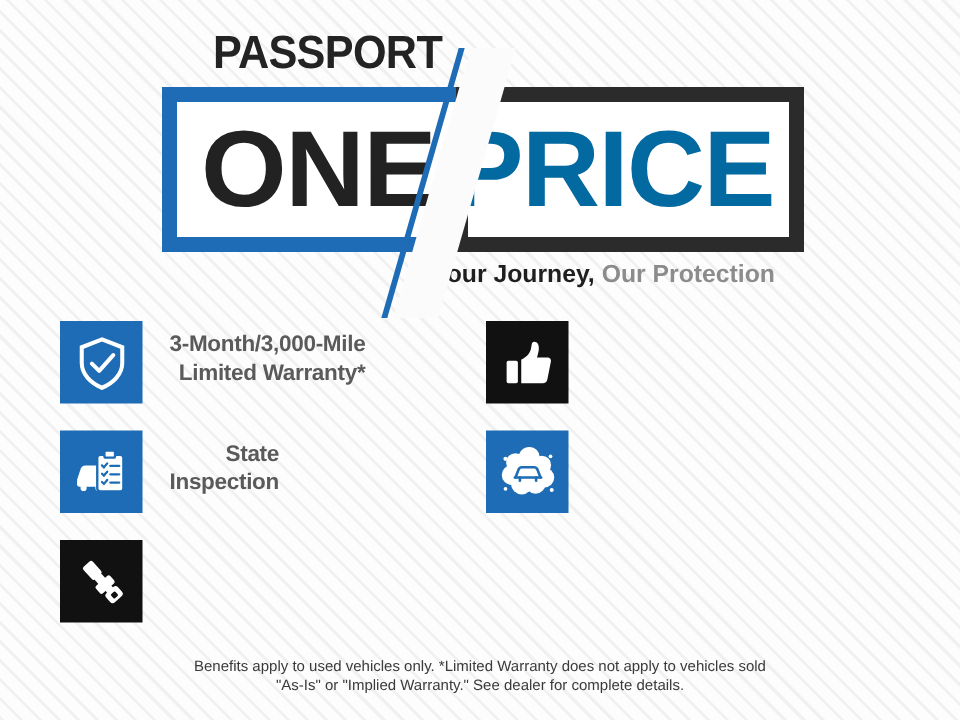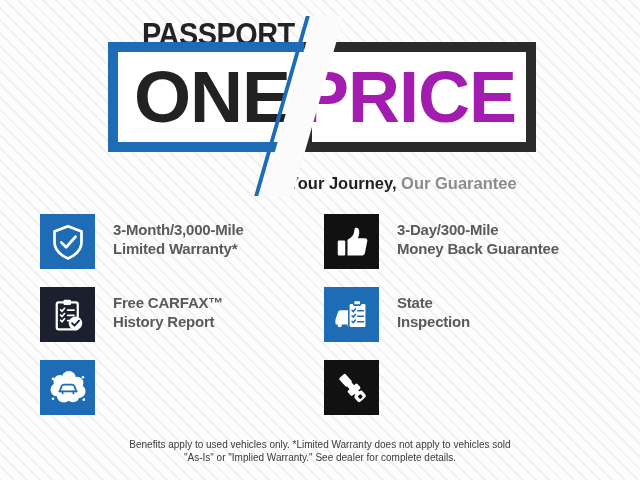--- a/index.html
+++ b/index.html
@@ -51,21 +51,21 @@
     transform: scaleX(0.93);
     transform-origin: left top;
     line-height: 34px;
     white-space: nowrap;
   }
 
   
   #boxes {
     position: absolute;
     left: 0px;
-    top: 24px;
+    top: 40px;
     width: 474px;
     height: 110px;
   }
 
   .word-box {
     position: absolute;
     top: 0;
     height: 110px;
     box-sizing: border-box;
     display: flex;
@@ -115,21 +115,21 @@
     justify-content: flex-end;
     padding-right: 10px;
     box-sizing: border-box;
   }
   #price-text {
     font-family: "Liberation Sans", sans-serif;
     font-weight: bold;
     font-size: 72px;
     line-height: 72px;
     letter-spacing: -1px;
-    color: #a21caf;
+    color: #0369a1;
     transform: scaleX(1.0);
     transform-origin: right center;
     white-space: nowrap;
   }
 
   
   #slash {
     position: absolute;
     left: 180px;
     top: -26px;
@@ -166,20 +166,21 @@
 
   
   #benefits {
     position: absolute;
     left: 40px;
     top: 214px;
     width: 568px;
     display: grid;
     grid-template-columns: 284px 284px;
     grid-auto-rows: 73px;
+    text-align: right;
   }
 
   .benefit {
     display: flex;
     align-items: flex-start;
   }
 
   .benefit-icon {
     width: 55px;
     height: 55px;
@@ -242,21 +243,21 @@
         </div>
       </div>
 
       <div id="slash-thin-blue"></div>
       <div id="slash"></div>
 
     </div>
 
     <div id="tagline">
       <span class="dark">Your Journey,</span>
-      <span class="gray">Our Guarantee</span>
+      <span class="gray">Our Protection</span>
     </div>
 
   </div>
 
   <div id="benefits">
 
     <div class="benefit">
       <div class="benefit-icon icon-blue">
         <svg width="36" height="36" viewBox="0 0 48 48" aria-hidden="true">
           <path d="M24 3 L42 10 V24 C42 34 34 42 24 46 C14 42 6 34 6 24 V10 Z" fill="none" stroke="#ffffff" stroke-width="3.6"></path>
@@ -267,44 +268,22 @@
 Limited Warranty*</div>
     </div>
 
     <div class="benefit">
       <div class="benefit-icon icon-black">
         <svg width="36" height="36" viewBox="0 0 48 48" aria-hidden="true">
           <rect x="5" y="22" width="10" height="20" rx="1.5" fill="#ffffff"></rect>
           <path d="M18 42 V21 C18 21 25 18 26.5 12 C27.4 8.2 27 5 29.5 5 C32.5 5 34 7.5 33.6 12 C33.3 15.3 32 19 32 19 H41.5 C43.4 19 44.8 20.7 44.4 22.5 L41.2 38.6 C40.9 40.6 39.2 42 37.2 42 Z" fill="#ffffff"></path>
         </svg>
       </div>
-      <div class="benefit-label">3-Day/300-Mile
-Money Back Guarantee</div>
-    </div>
-
-    <div class="benefit">
-      <div class="benefit-icon icon-navy">
-        <svg width="36" height="36" viewBox="0 0 48 48" aria-hidden="true">
-          <rect x="9" y="7" width="28" height="36" rx="2.5" fill="none" stroke="#ffffff" stroke-width="3"></rect>
-          <rect x="18" y="3.5" width="10" height="7" rx="1.6" fill="#ffffff"></rect>
-          <g stroke="#ffffff" stroke-width="2.2" stroke-linecap="round" fill="none">
-            <path d="M14 17 l2 2 l3.4 -4"></path>
-            <path d="M14 24 l2 2 l3.4 -4"></path>
-            <path d="M14 31 l2 2 l3.4 -4"></path>
-            <path d="M23.5 17.5 H32"></path>
-            <path d="M23.5 24.5 H32"></path>
-            <path d="M23.5 31.5 H32"></path>
-          </g>
-          <circle cx="34" cy="35" r="9" fill="#ffffff"></circle>
-          <path d="M29.5 35 l3.2 3.2 l6 -6.6" fill="none" stroke="#1c1f2e" stroke-width="2.6" stroke-linecap="round" stroke-linejoin="round"></path>
-        </svg>
-      </div>
-      <div class="benefit-label">Free CARFAX™
-History Report</div>
-    </div>
+    </div>
+
 
     <div class="benefit">
       <div class="benefit-icon icon-blue">
         <svg width="38" height="38" viewBox="0 0 48 48" aria-hidden="true">
           <path d="M3 30 L6 21 C6.6 19 8 18 10 18 H22 L26 30 Z" fill="#ffffff"></path>
           <rect x="3" y="29" width="23" height="7" rx="2" fill="#ffffff"></rect>
           <circle cx="8.5" cy="37" r="2.6" fill="#ffffff"></circle>
           <circle cx="21" cy="37" r="2.6" fill="#ffffff"></circle>
           <rect x="20" y="9" width="22" height="31" rx="2.5" fill="#ffffff" stroke="#1d6cb5" stroke-width="2"></rect>
           <rect x="26" y="5.5" width="9" height="6" rx="1.4" fill="#ffffff" stroke="#1d6cb5" stroke-width="2"></rect>

